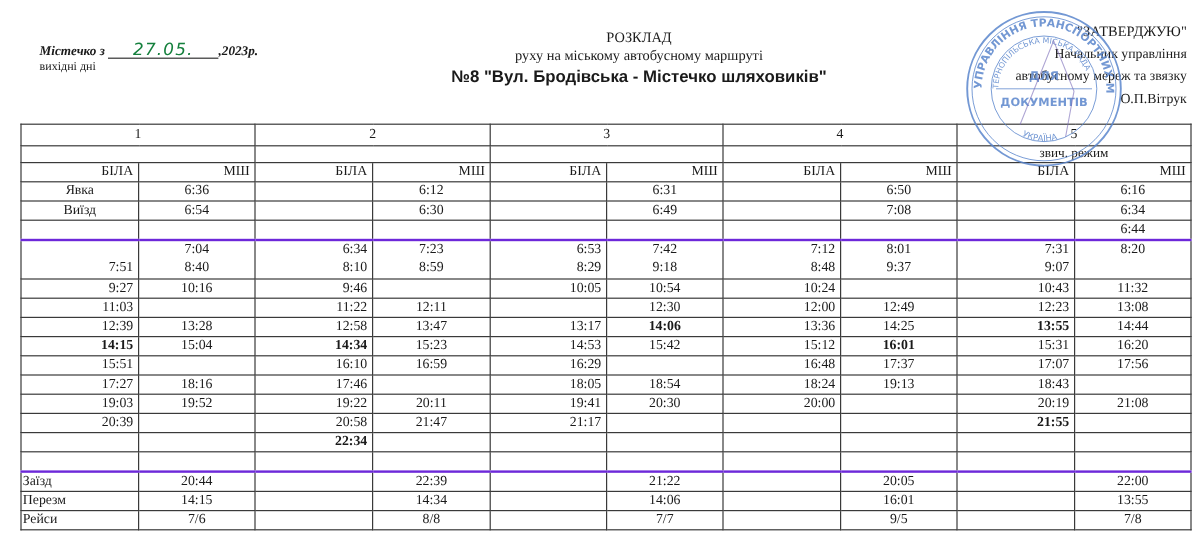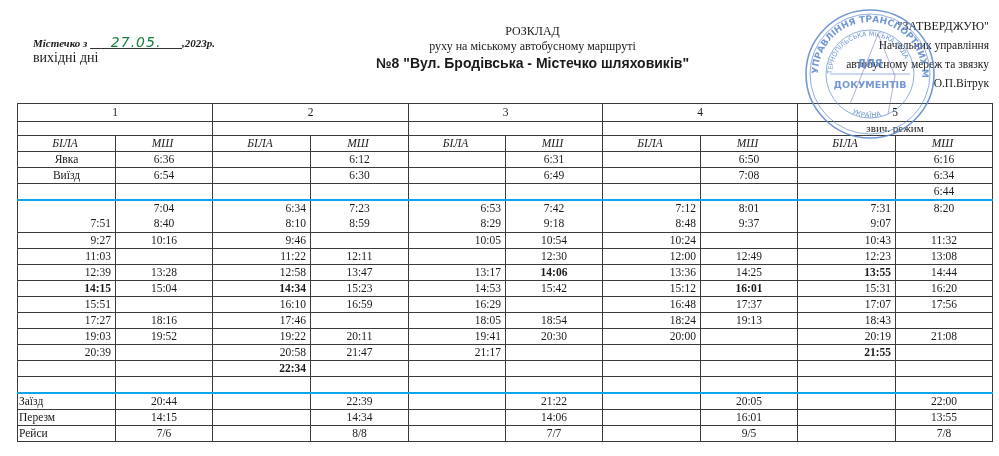--- a/index.html
+++ b/index.html
@@ -3,44 +3,44 @@
 <meta charset="utf-8">
 <style>
   html, body { margin: 0; padding: 0; background: #ffffff; }
   body { width: 999px; height: 456px; position: relative; overflow: hidden;
          font-family: "Liberation Serif", serif; color: #1a1a1a; }
   .abs { position: absolute; }
   .intro { left: 33px; top: 36px; font-size: 11px; font-weight: bold; font-style: italic; }
   .intro .date { display: inline-block; width: 92px; border-bottom: 1px solid #333; text-align: center;
                  font-family: "DejaVu Sans", sans-serif; font-style: italic; font-weight: normal;
                  color: #15803d; font-size: 14px; letter-spacing: 1px; line-height: 12px; }
-  .weekend { left: 33px; top: 50px; font-size: 14px; }
+  .weekend { left: 33px; top: 50px; font-size: 10px; }
   .title-block { left: 360px; top: 24px; width: 345px; text-align: center; }
   .t1 { font-size: 12px; line-height: 15px; }
   .t2 { font-size: 12px; line-height: 15px; }
   .t3 { font-family: "Liberation Sans", sans-serif; font-weight: bold; font-size: 14px; line-height: 18px; }
   .approve { right: 10px; top: 17px; text-align: right; font-size: 11.5px; line-height: 19px; }
   .approve .a1 { font-size: 12px; }
   .stamp { left: 800px; top: 4px; width: 140px; height: 140px; pointer-events: none; }
 
   table.grid { position: absolute; left: 17px; top: 103px; border-collapse: collapse; table-layout: fixed;
                width: 975px; font-size: 11.5px; }
   table.grid td { border: 1px solid #3a3a3a; padding: 0 4px; height: 15px; line-height: 15px;
                   overflow: hidden; white-space: nowrap; }
   table.grid tr.rnum td { text-align: center; height: 17px; }
   table.grid tr.rblank td { height: 13px; }
-  table.grid tr.rhdr td { text-align: center; padding-left: 1px; height: 15px; font-style: italic; }
+  table.grid tr.rhdr td { text-align: right; padding-left: 1px; height: 15px; }
   td.bela { text-align: right; }
   td.msh { text-align: center; }
   td.lbl { text-align: center; }
   td.lblleft { text-align: left; padding-left: 1px !important; }
   td.tall { height: 31px !important; vertical-align: top; line-height: 15px; }
   td.tall div { height: 15px; }
   .b { font-weight: bold; }
-  tr.thick td { border-top: 2px solid #0ea5e9; }
+  tr.thick td { border-top: 2px solid #6d28d9; }
 </style>
 </head>
 <body>
 
 <div class="abs intro">
   <span>Містечко з</span>
   <span class="date">27.05.</span><span>,2023р.</span>
 </div>
 <div class="abs weekend">вихідні дні</div>
 

